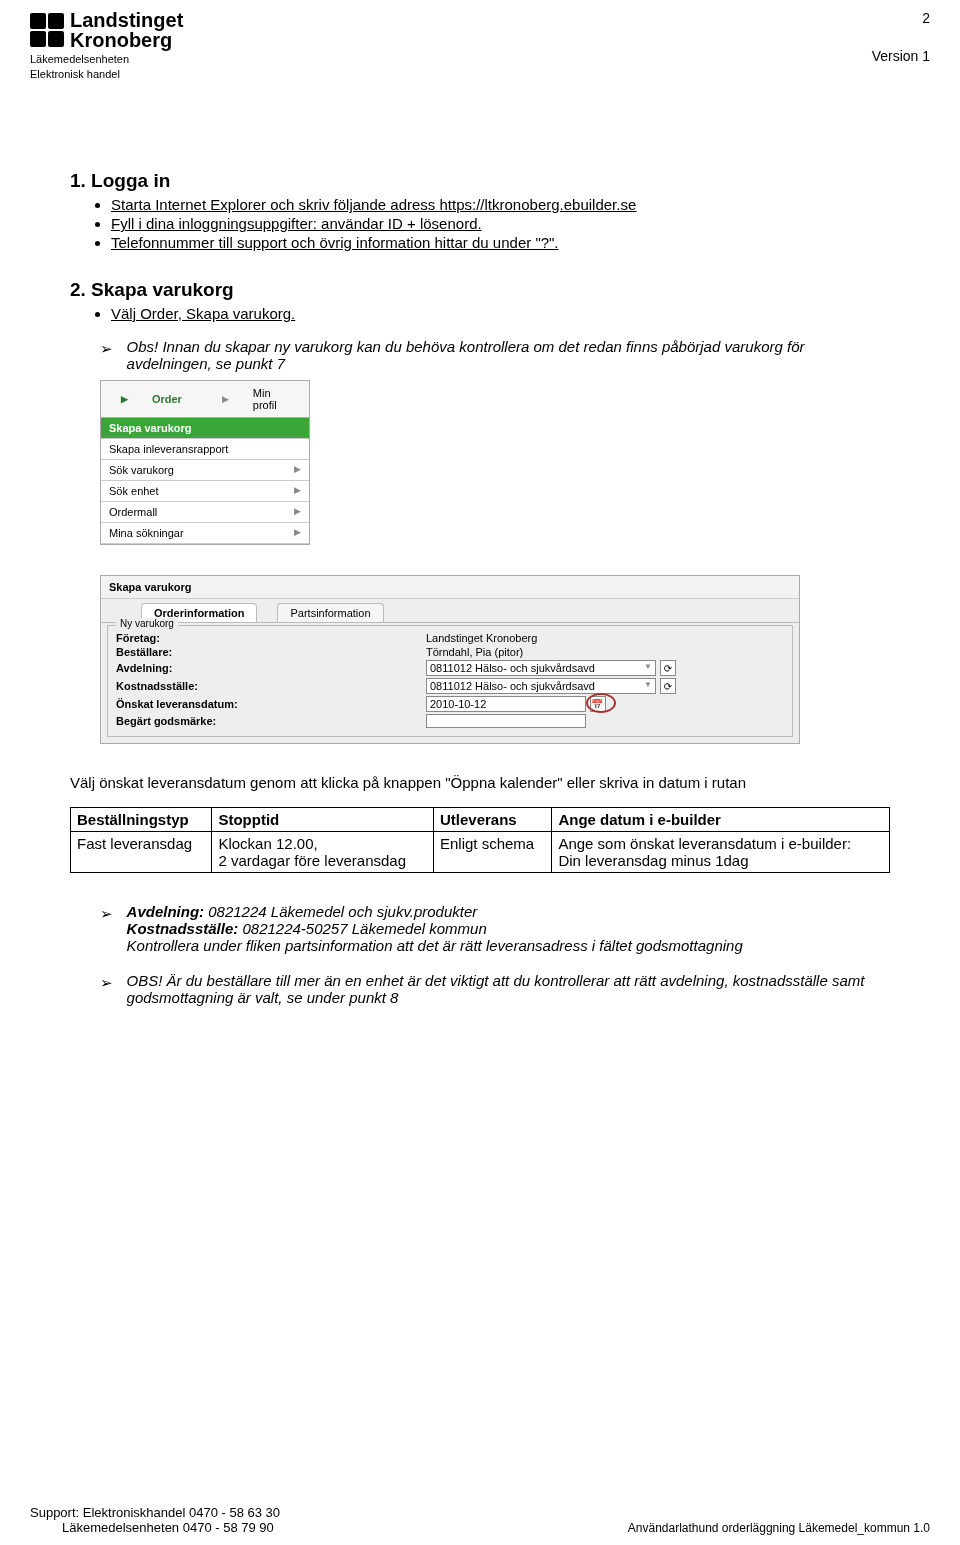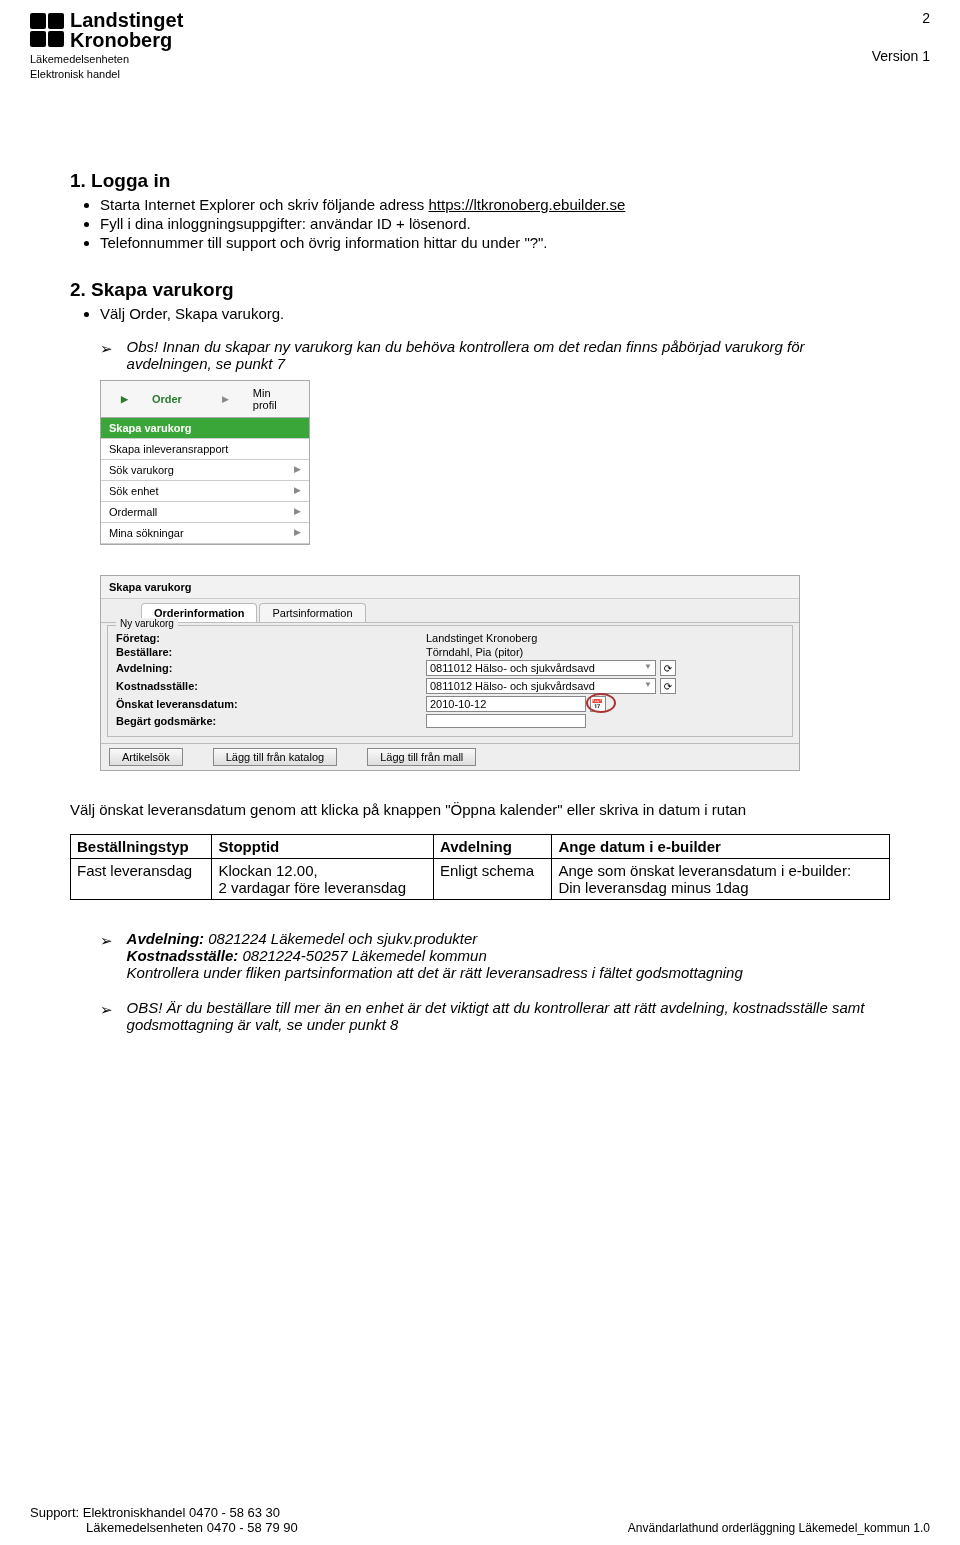--- a/index.html
+++ b/index.html
@@ -40,21 +40,21 @@
   .sq { background: #000; border-radius: 2px; }
   .logo-text { font-weight: bold; font-size: 20px; line-height: 1; }
   .logo-sub1, .logo-sub2 { font-family: Verdana, Geneva, sans-serif; font-size: 11px; margin-top: 3px; }
   .pagenum { font-size: 14px; text-align: right; }
   .version { font-size: 14px; text-align: right; margin-top: 22px; }
 
   .content { margin: 90px 40px 0 40px; }
 
   h2.sec { font-size: 19px; font-weight: bold; margin: 20px 0 4px 0; }
   ul.bullet { margin: 2px 0 2px 30px; padding: 0; }
-  ul.bullet li { margin: 2px 0; }
+  ul.bullet li { margin: 2px 11px; text-decoration: underline; }
   a.link { color: #000; text-decoration: underline; }
 
   .note-row { margin: 16px 0 8px 30px; display: flex; gap: 14px; }
   .arrow { font-size: 15px; line-height: 1.4; }
   .note-text { font-style: italic; }
 
   
   .ss-menu {
     width: 210px;
     border: 1px solid #aaa;
@@ -100,21 +100,21 @@
     margin: 30px 0 10px 30px;
   }
   .ss-form .title {
     background: #f2f2f2;
     padding: 5px 8px;
     font-weight: bold;
     border-bottom: 1px solid #ccc;
   }
   .ss-form .tabs {
     display: flex;
-    gap: 2px;
+    gap: 20px;
     padding: 4px 10px 0 40px;
     background: #eee;
     border-bottom: 1px solid #bbb;
   }
   .ss-form .tabs .tab {
     padding: 3px 12px;
     border: 1px solid #bbb;
     border-bottom: none;
     border-radius: 4px 4px 0 0;
     background: #f5f5f5;
@@ -364,35 +364,30 @@
             <span class="input">2010-10-12</span>
             <span class="iconbtn">📅</span>
             <span class="red-circle"></span>
           </div>
         </div>
         <div class="frow">
           <div class="flabel">Begärt godsmärke:</div>
           <span class="input"></span>
         </div>
       </div>
-      <div class="btnrow">
-        <div class="btn">Artikelsök</div>
-        <div class="btn">Lägg till från katalog</div>
-        <div class="btn">Lägg till från mall</div>
-      </div>
     </div>
 
     <div class="para">Välj önskat leveransdatum genom att klicka på knappen "Öppna kalender" eller skriva in datum i rutan</div>
 
     <table class="dtable">
       <thead>
         <tr>
           <th>Beställningstyp</th>
           <th>Stopptid</th>
-          <th>Avdelning</th>
+          <th>Utleverans</th>
           <th>Ange datum i e-builder</th>
         </tr>
       </thead>
       <tbody id="tbody">
           <tr>
             <td>Fast leveransdag</td>
             <td>Klockan 12.00,<br>2 vardagar före leveransdag</td>
             <td>Enligt schema</td>
             <td>Ange som önskat leveransdatum i e-builder:<br>Din leveransdag minus 1dag</td>
           </tr>
@@ -412,18 +407,18 @@
         <span class="arrow">➢</span>
         <span class="txt">OBS! Är du beställare till mer än en enhet är det viktigt att du kontrollerar att rätt avdelning, kostnadsställe samt godsmottagning är valt, se under punkt 8</span>
       </div>
     </div>
 
   </div>
 
   <div class="footer">
     <div>
       <div>Support: Elektroniskhandel  0470 - 58 63 30</div>
-      <div style="margin-left:56px">Läkemedelsenheten  0470 - 58 79 90</div>
+      <div style="margin-left:32px">Läkemedelsenheten  0470 - 58 79 90</div>
     </div>
     <div class="right">Användarlathund orderläggning Läkemedel_kommun 1.0</div>
   </div>
 
 </div>
 
 </body></html>

